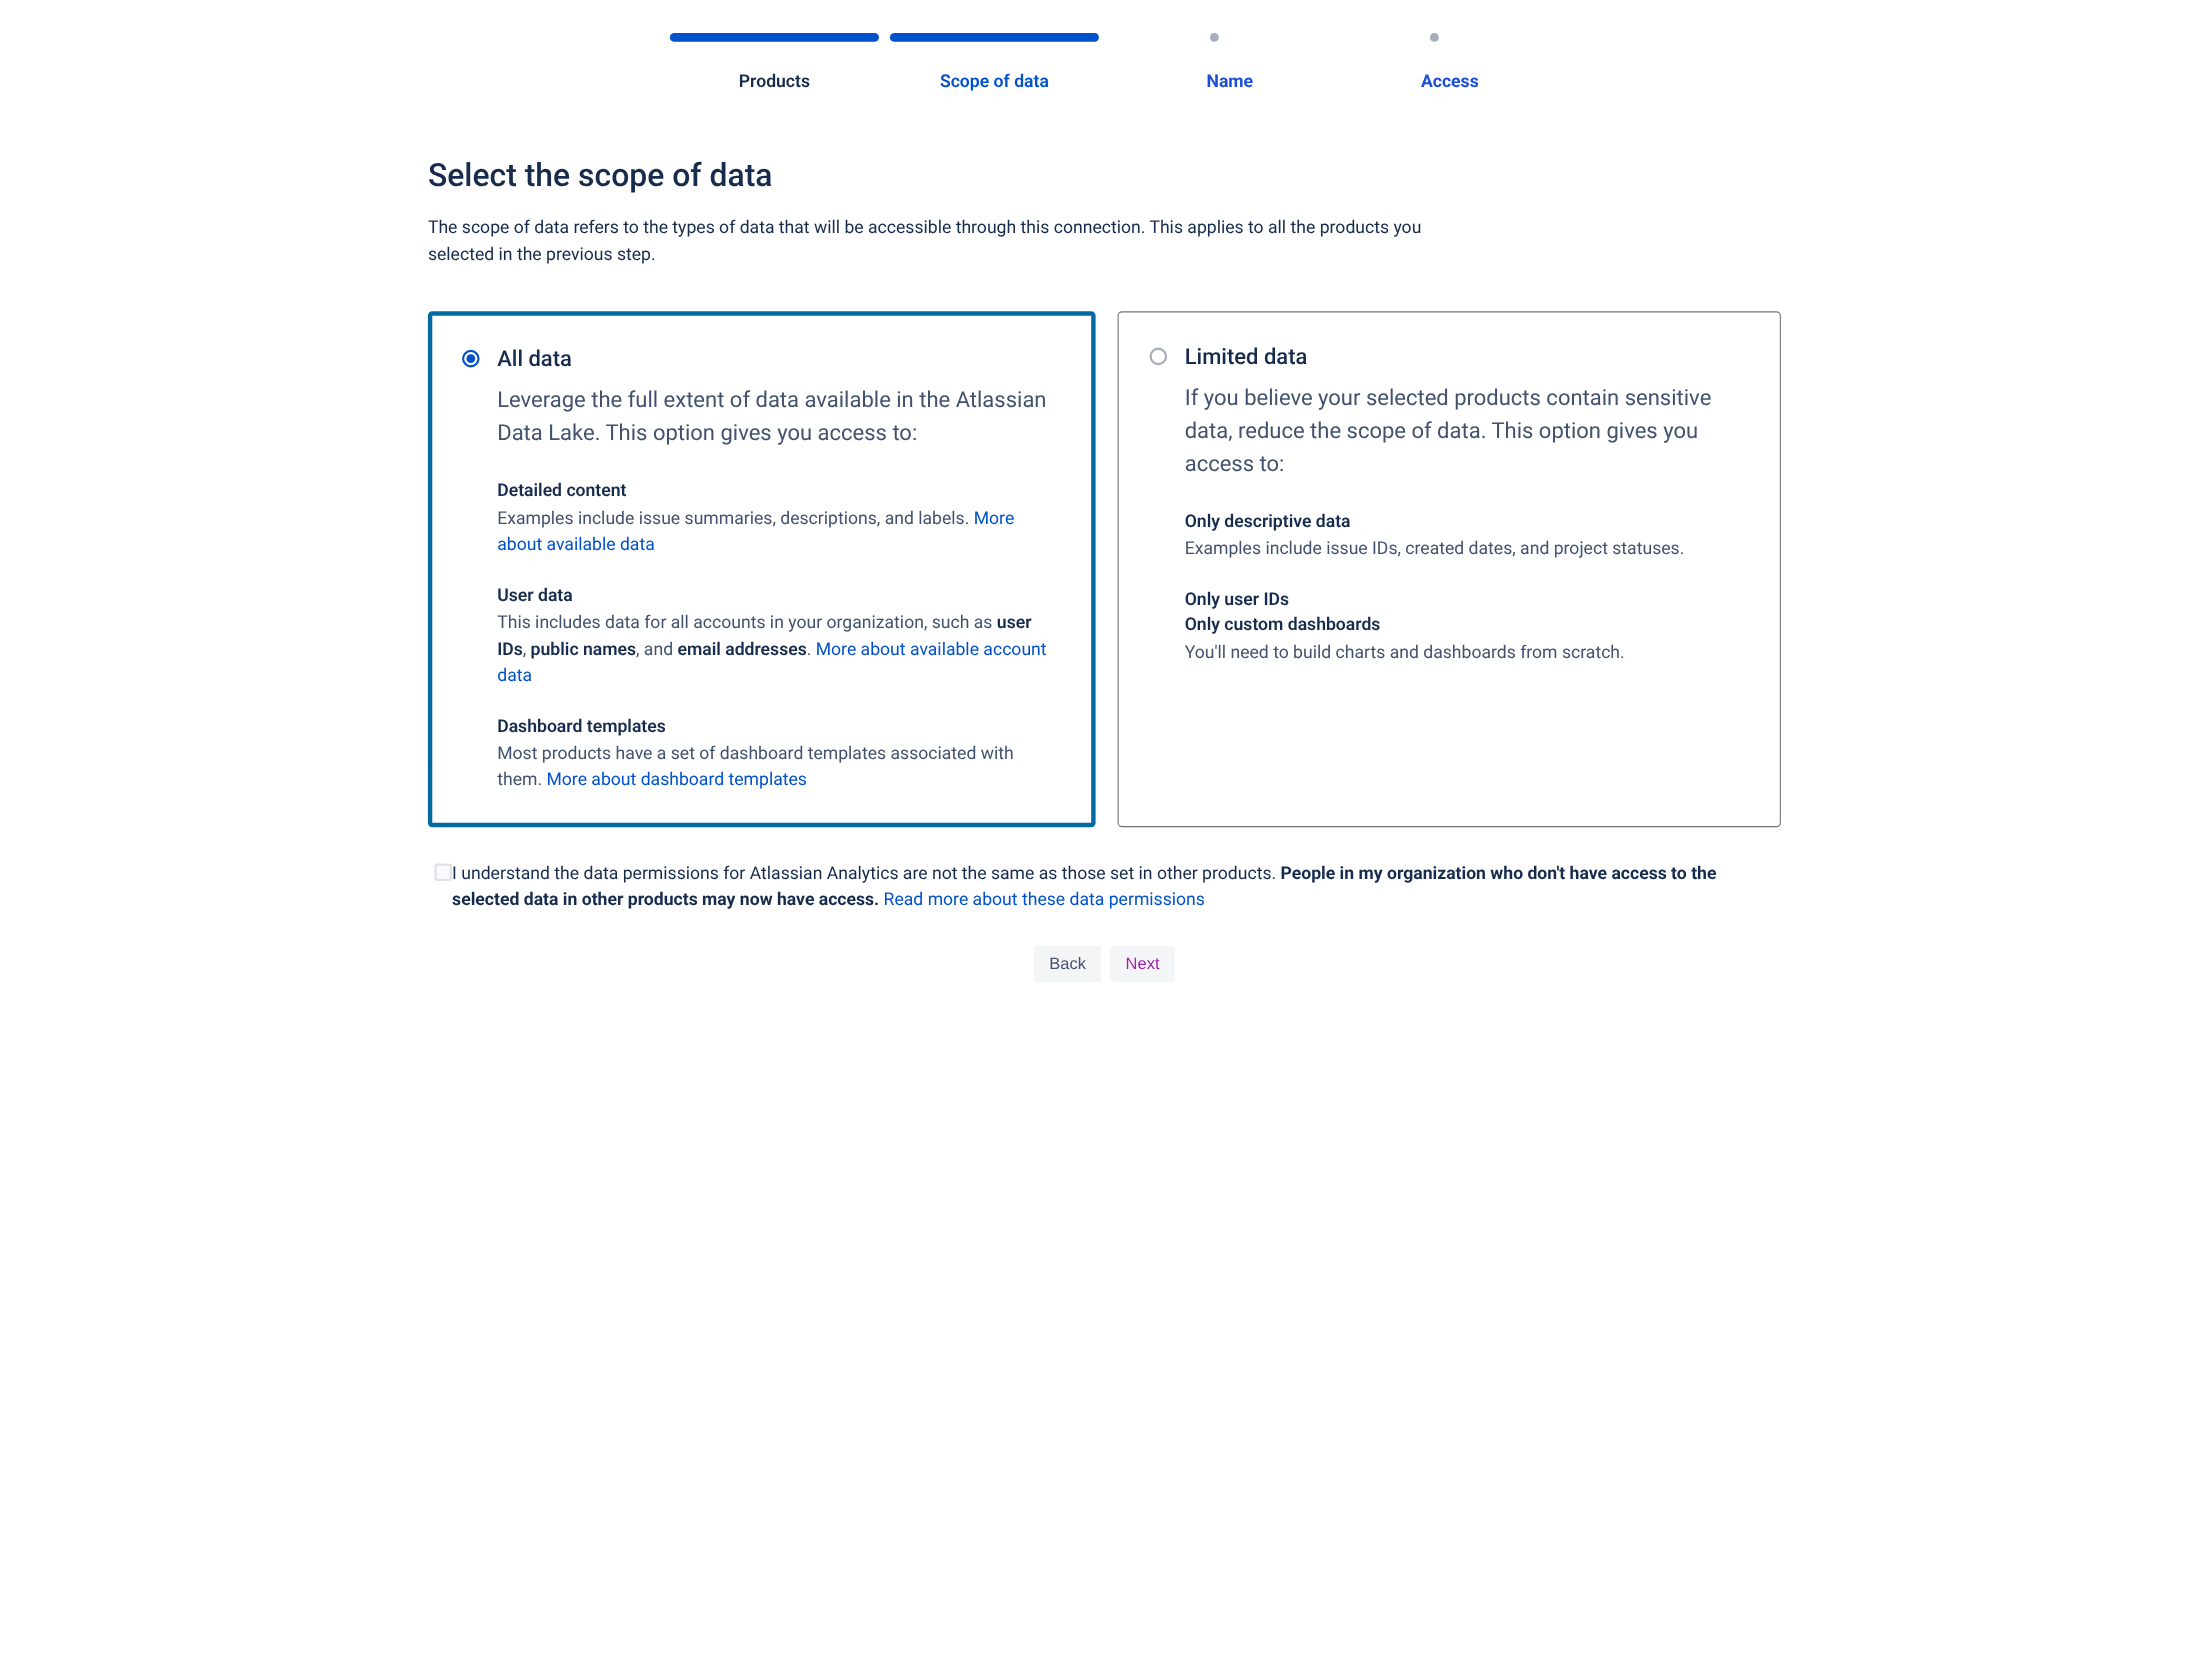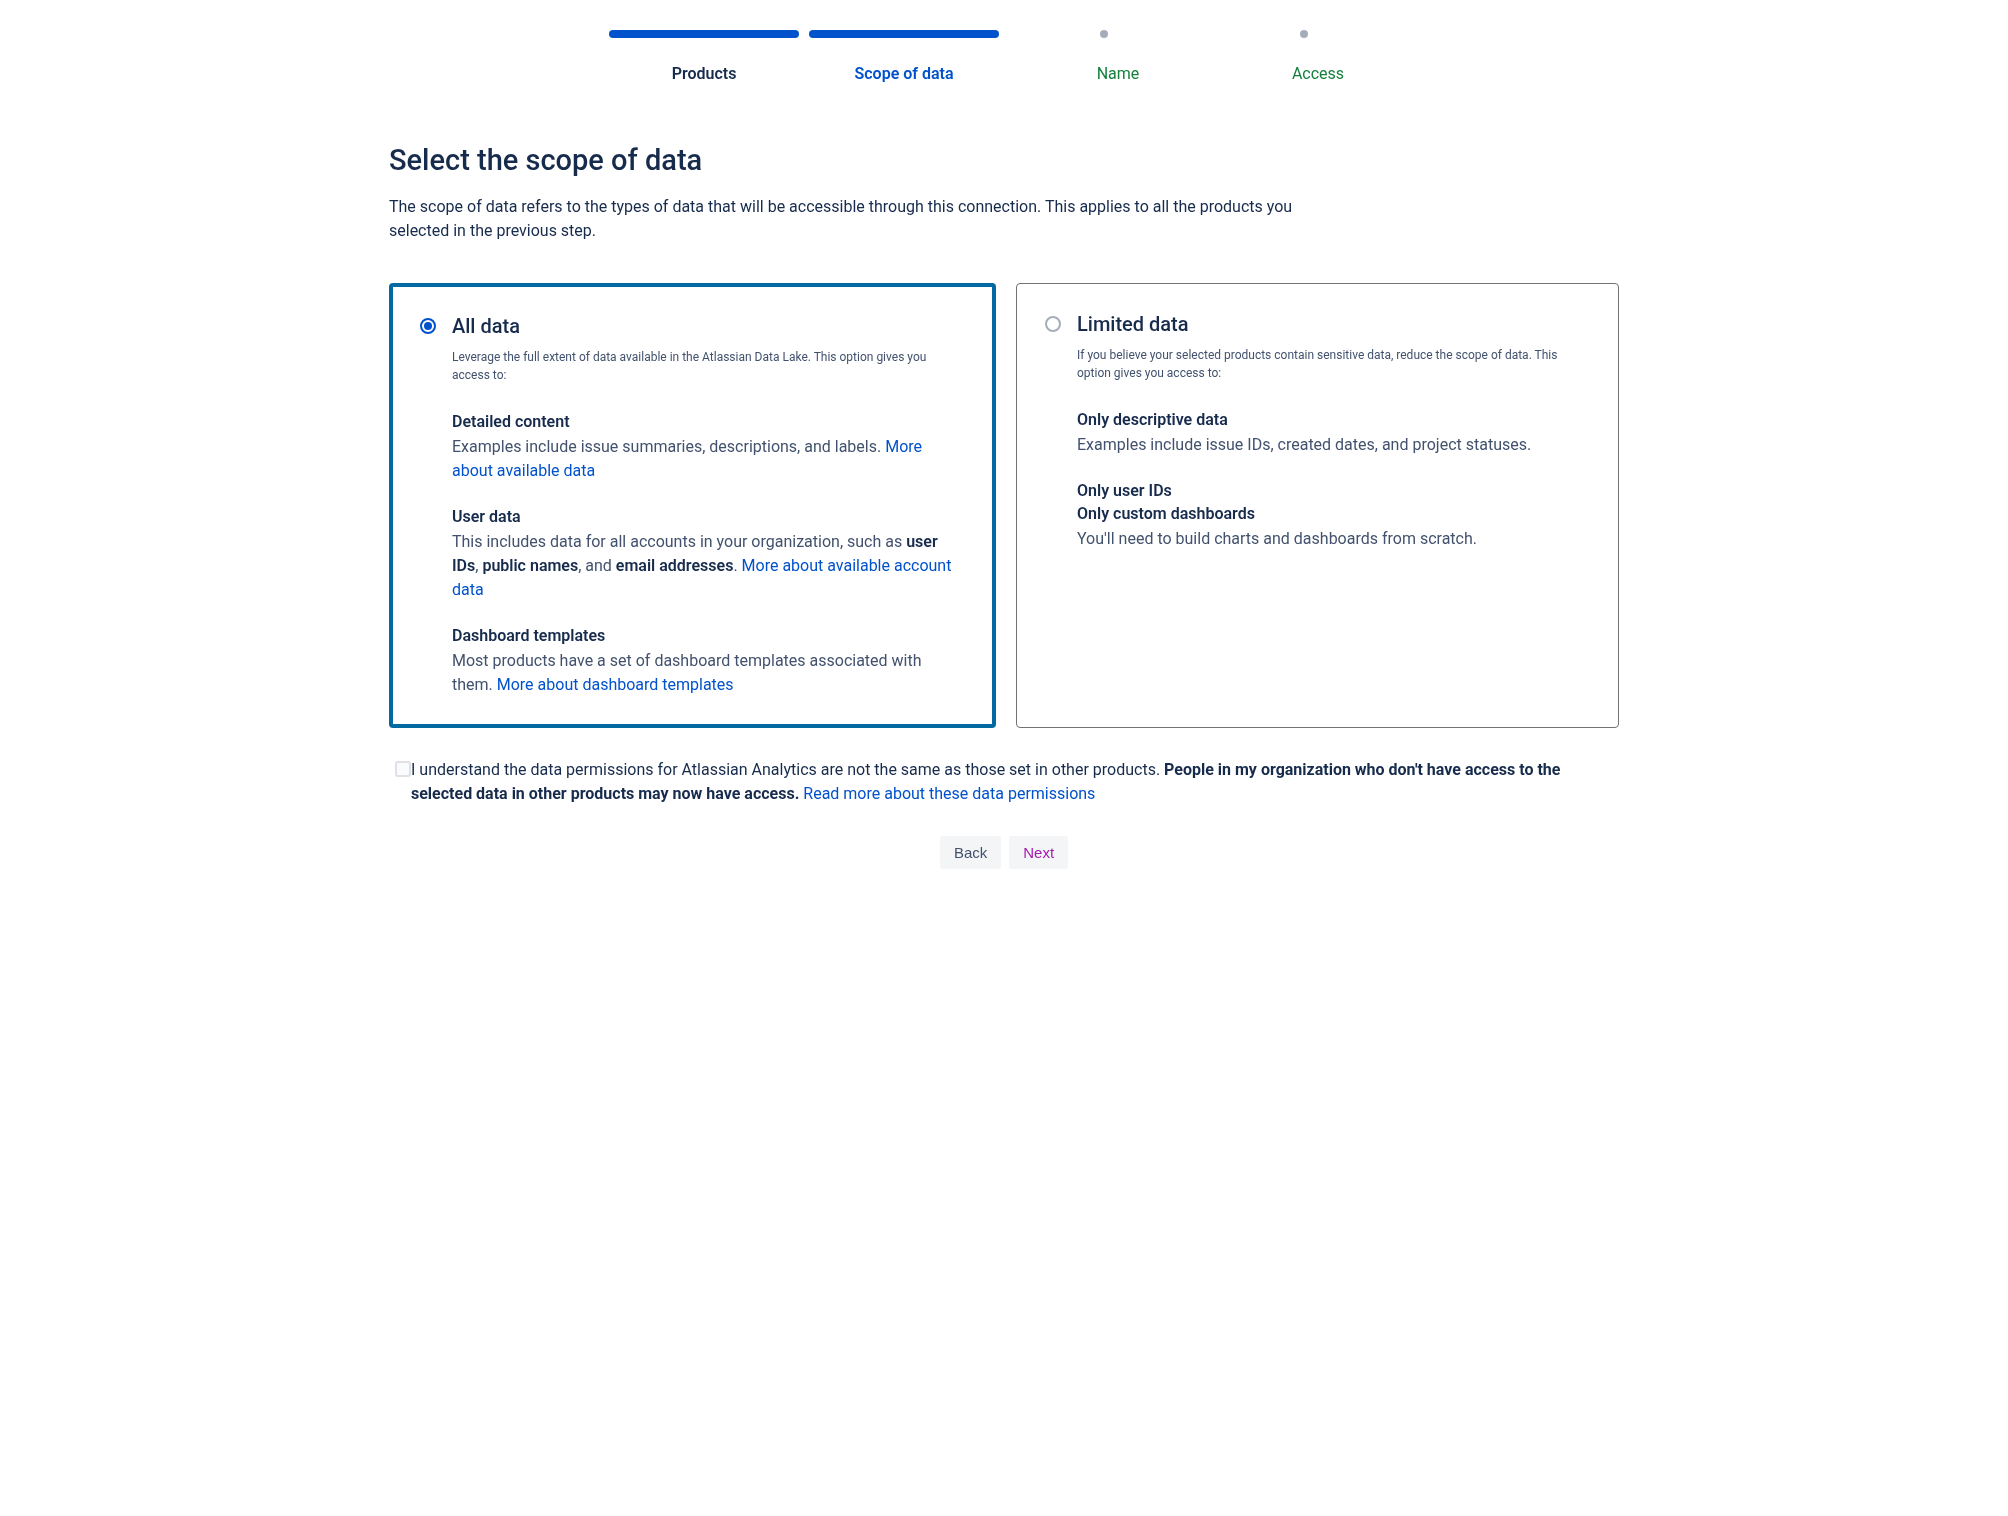--- a/index.html
+++ b/index.html
@@ -39,21 +39,21 @@
   background: #A5ADBA;
   margin-bottom: 14px;
 }
 .step-label {
   font-size: 16px;
   font-weight: 600;
   color: #172B4D;
   margin-top: 12px;
 }
 .step.active .step-label { color: #0052CC; }
-.step.upcoming .step-label { color: #15803d; font-weight: 400; padding-left: 28px; }
+.step.upcoming .step-label { color: #1d4ed8; font-weight: 700; padding-left: 28px; }
 
 
 .page-title {
   font-size: 29px;
   font-weight: 500;
   color: #172B4D;
   margin-bottom: 18px;
 }
 .page-desc {
   font-size: 16px;
@@ -101,21 +101,21 @@
   border-radius: 50%;
 }
 .card-content { flex: 1; }
 .card-title {
   font-size: 20px;
   font-weight: 500;
   color: #172B4D;
   margin-bottom: 10px;
 }
 .card-lead {
-  font-size: 12px;
+  font-size: 20px;
   color: #42526E;
   line-height: 1.5;
   margin-bottom: 28px;
 }
 .section-title {
   font-size: 16px;
   font-weight: 600;
   color: #172B4D;
   margin-bottom: 4px;
 }

